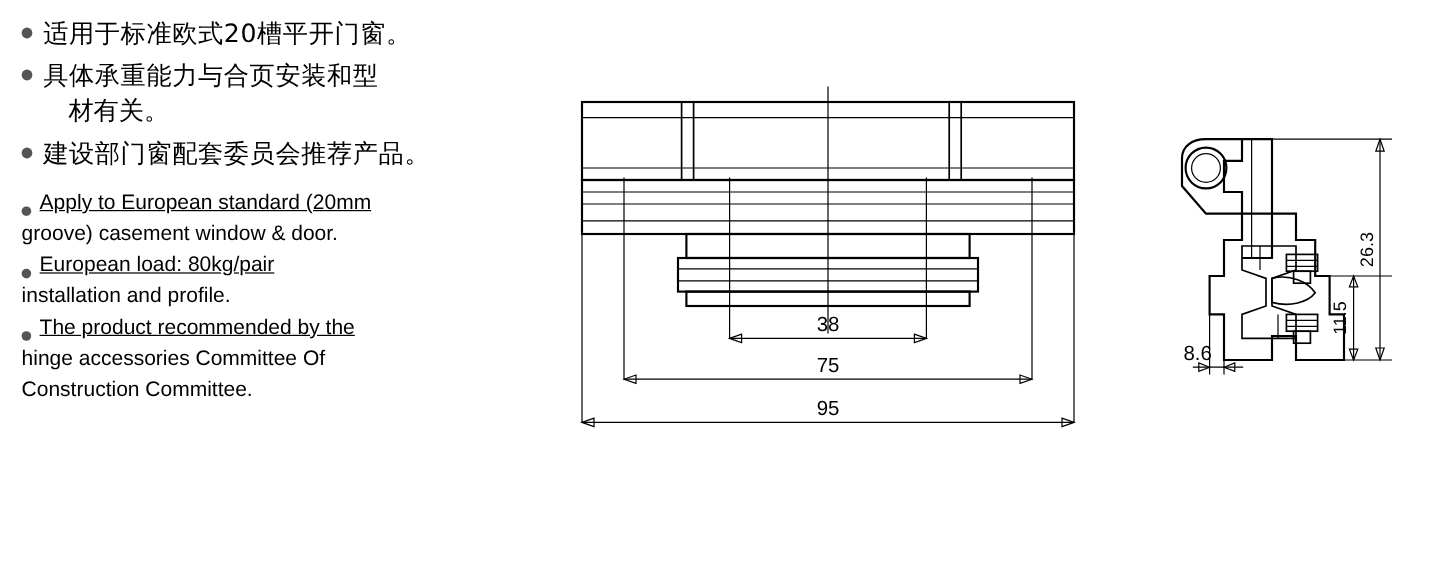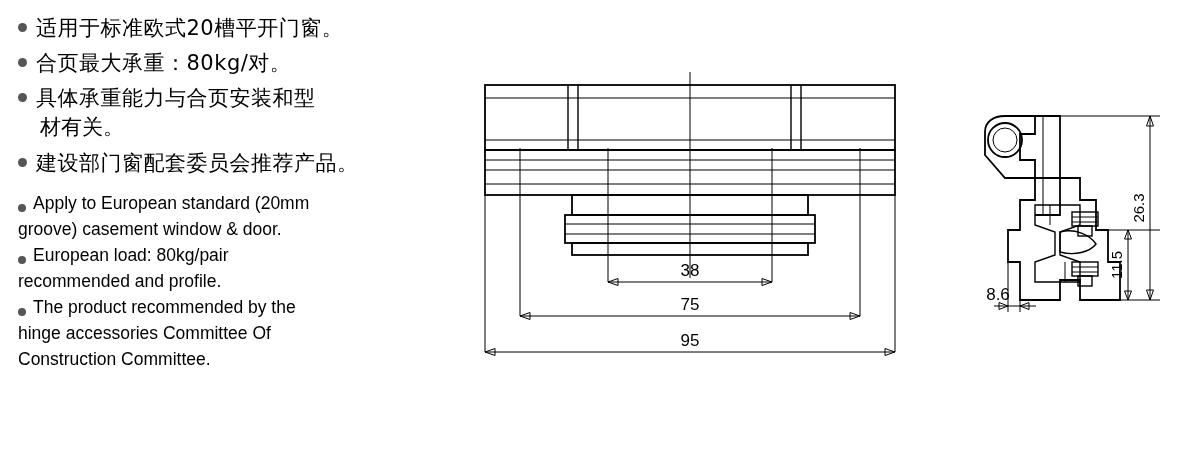--- a/index.html
+++ b/index.html
@@ -40,32 +40,33 @@
     margin-top: 9px;
     margin-right: 9px;
   }
   .cn-line {
     font-size: 21px;
     line-height: 28px;
     letter-spacing: 0.5px;
     font-family: "DejaVu Sans", sans-serif;
   }
   .cn-cont {
-    margin-left: 4px;
+    margin-left: 21px;
     font-size: 21px;
     line-height: 30px;
     font-family: "DejaVu Sans", sans-serif;
   }
   .en-block {
     margin-top: 14px;
   }
   .en-row {
     display: flex;
-    align-items: center;
+    align-items: flex-end;
     margin-bottom: 2px;
+    text-decoration: underline;
   }
   .en-dot {
     flex: 0 0 auto;
     width: 8px;
     height: 8px;
     border-radius: 50%;
     background: #555555;
     margin-top: 9px;
     margin-right: 7px;
   }
@@ -112,24 +113,20 @@
 
 <div id="page">
 
   <div class="text-col">
 
     <div class="bullet-row">
       <span class="bullet-dot"></span>
       <span class="cn-line">适用于标准欧式20槽平开门窗。</span>
     </div>
 
-    <div class="bullet-row">
-      <span class="bullet-dot"></span>
-      <span class="cn-line">合页最大承重：80kg/对。</span>
-    </div>
 
     <div class="bullet-row">
       <span class="bullet-dot"></span>
       <span>
         <span class="cn-line">具体承重能力与合页安装和型</span>
         <div class="cn-cont">材有关。</div>
       </span>
     </div>
 
     <div class="bullet-row">
@@ -143,21 +140,21 @@
         <span class="en-dot"></span>
         <span class="en-line">Apply to European standard (20mm</span>
       </div>
       <div class="en-cont">groove) casement window &amp; door.</div>
 
       <div class="en-row">
         <span class="en-dot"></span>
         <span class="en-line">European load: 80kg/pair</span>
       </div>
 
-      <div class="en-cont">recommended and profile.</div>
+      <div class="en-cont">installation and profile.</div>
 
       <div class="en-row">
         <span class="en-dot"></span>
         <span class="en-line">The product recommended by the</span>
       </div>
       <div class="en-cont">hinge accessories Committee Of</div>
       <div class="en-cont">Construction Committee.</div>
 
     </div>
   </div>

